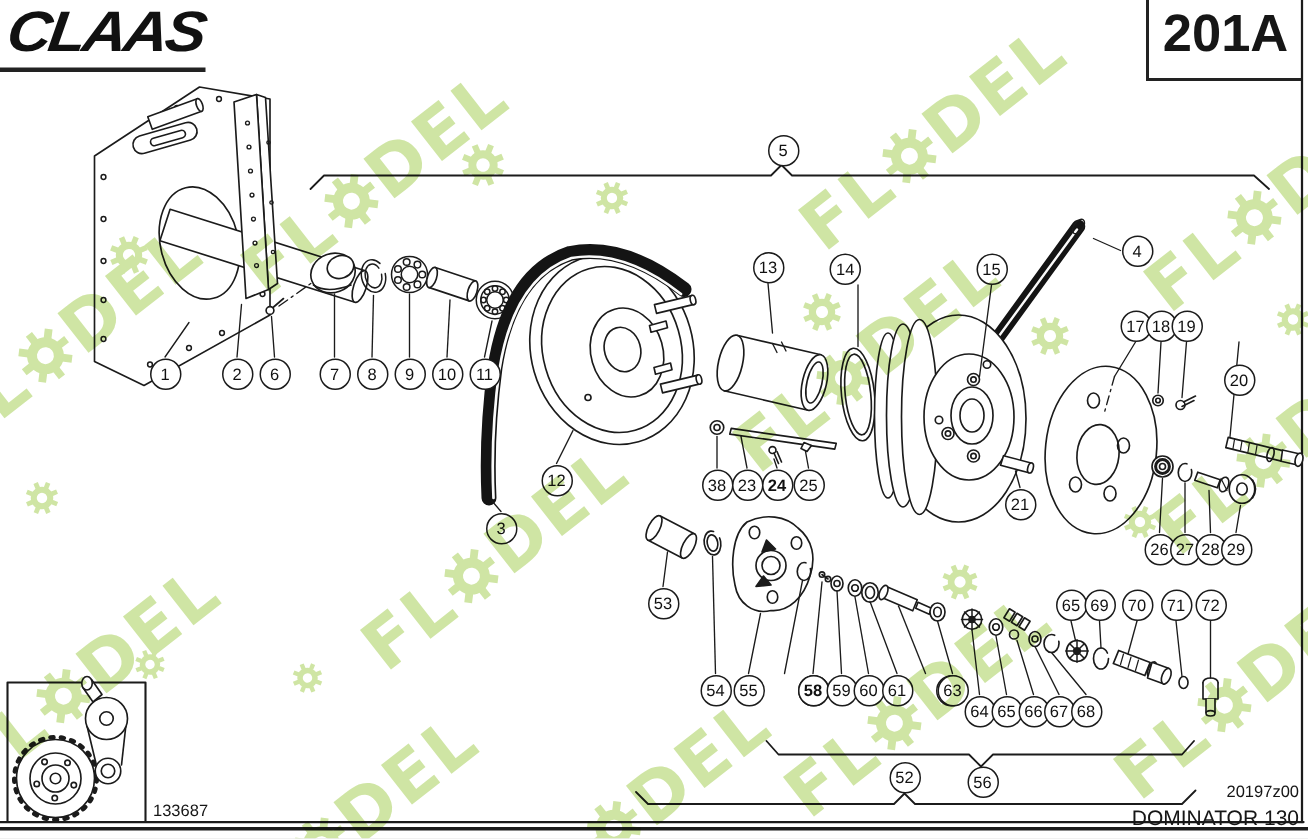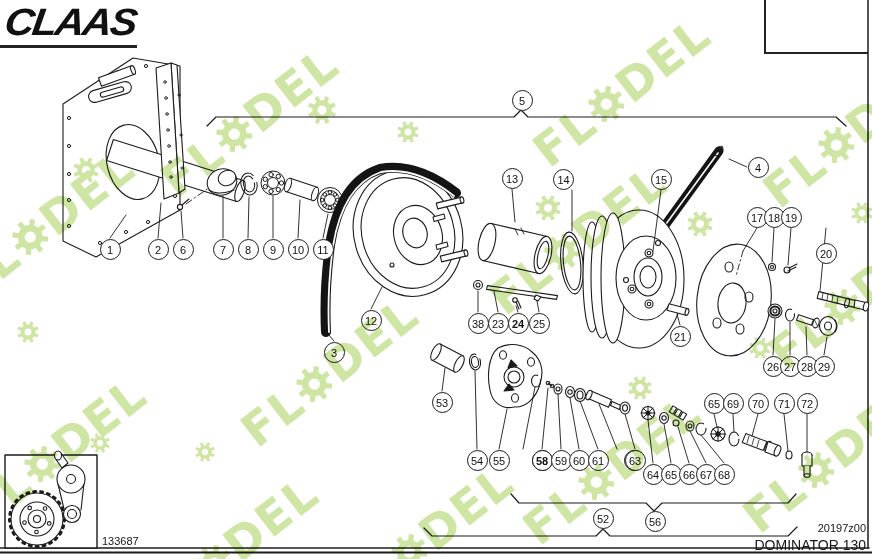--- a/index.html
+++ b/index.html
@@ -28,20 +28,21 @@
   .wmg{position:absolute;transform:translate(-50%,-50%) rotate(22deg);line-height:0;}
 </style>
 </head>
 <body>
 
 <div class="stage">
 
   <div class="abs brand">CLAAS</div>
   <div class="abs brand-rule"></div>
   <div class="abs code-sep"></div>
+  <div class="abs code">201A</div>
   <div class="abs code-rule"></div>
 
   <svg class="art" width="872" height="559" viewBox="0 0 872 559">
     <g stroke="#1b1b1b" stroke-width="1.1" fill="none" stroke-linejoin="round" stroke-linecap="round">
 
       <line x1="0" y1="548" x2="869" y2="548" stroke-width="1.5"></line>
       <line x1="0" y1="552.5" x2="872" y2="552.5" stroke-width="2.2"></line>
       <line x1="868" y1="0" x2="868" y2="548" stroke-width="1.5"></line>
 
       <g>

